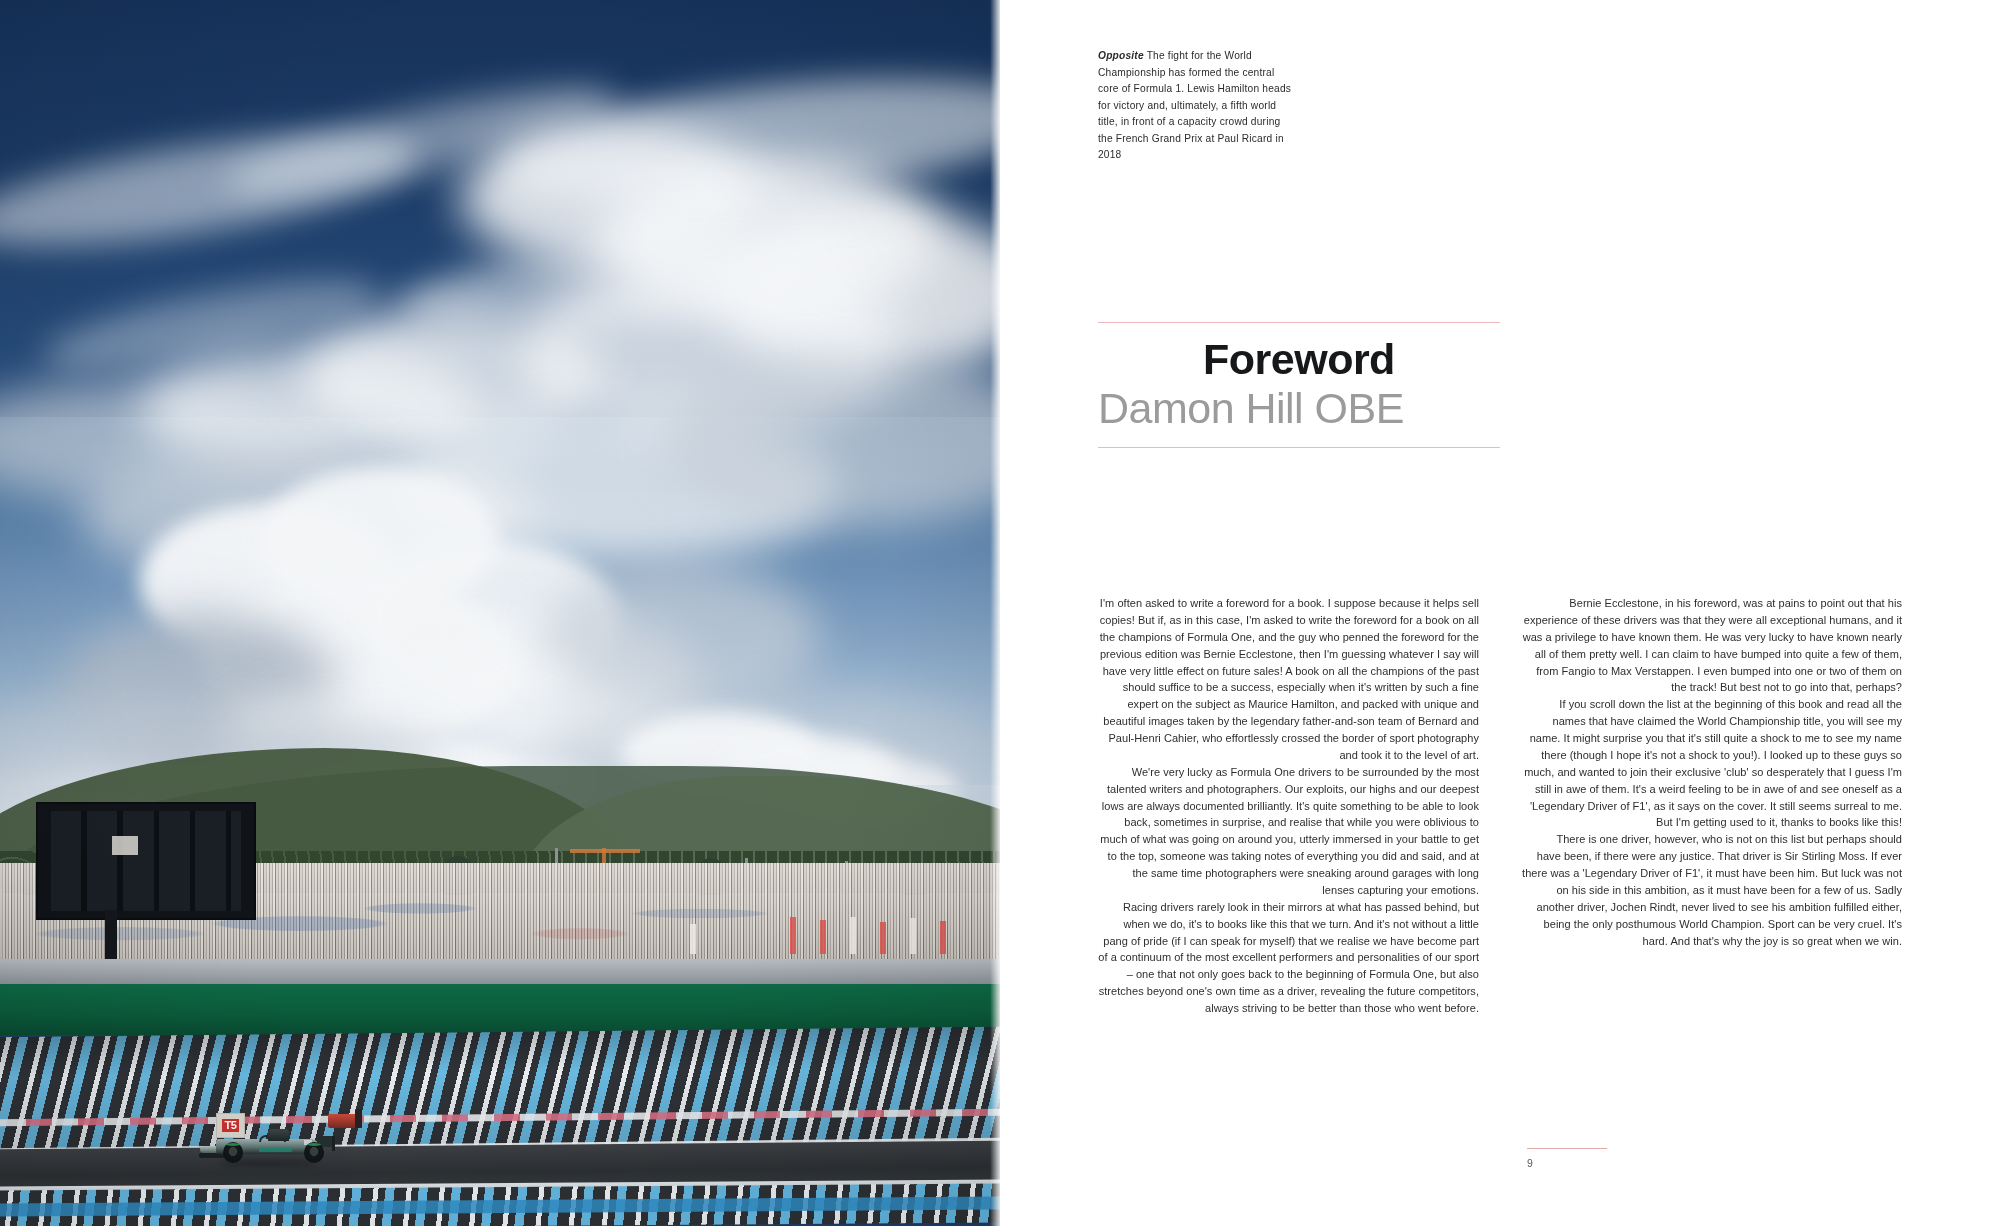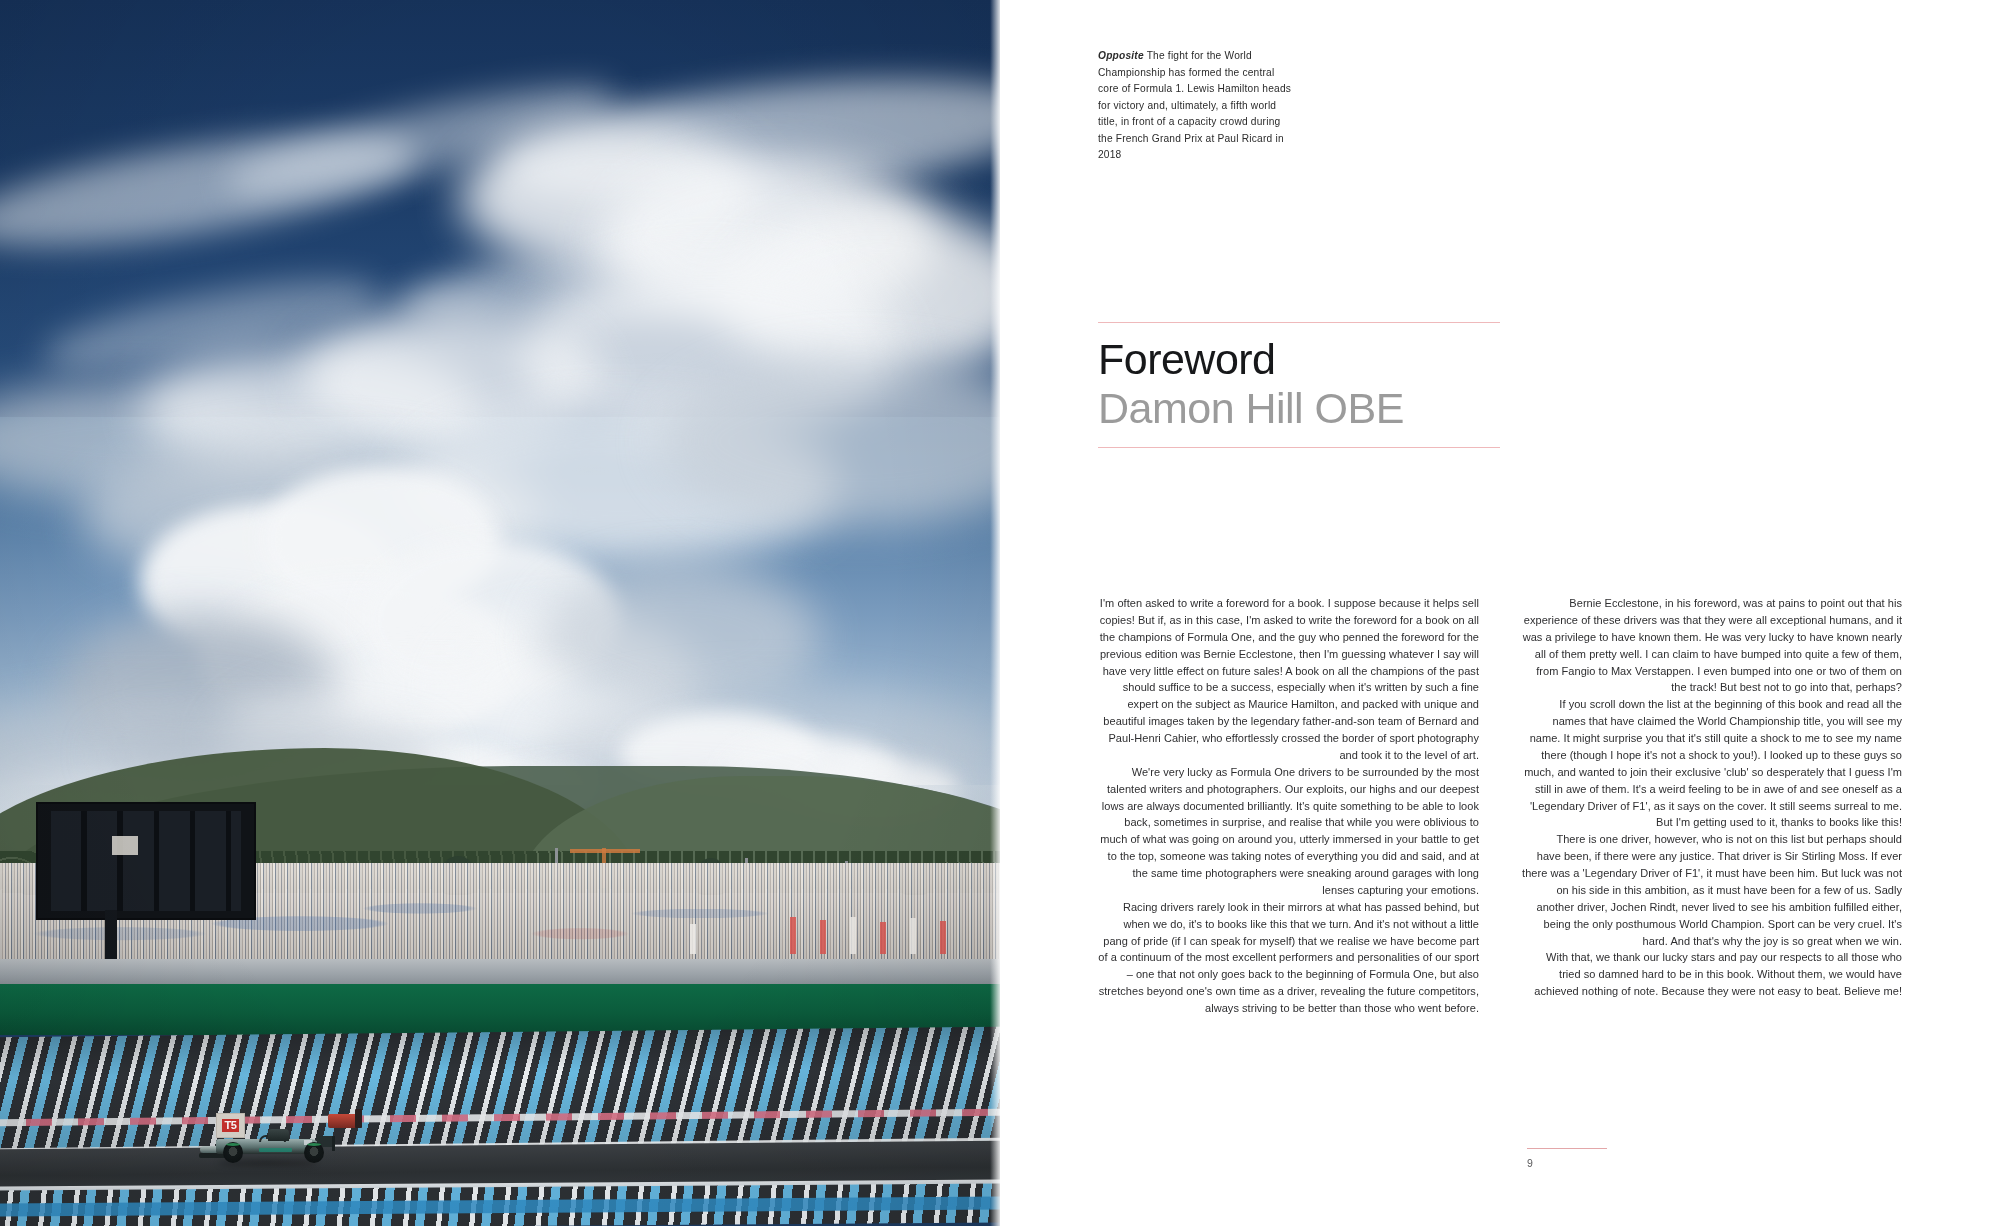--- a/index.html
+++ b/index.html
@@ -359,22 +359,23 @@
     font-size:10.2px; line-height:1.62; color:#2b2b2b;
     letter-spacing:.02em;
   }
   .caption em { font-style:italic; font-weight:700; }
 
   .title-block { position:absolute; left:98px; top:322px; width:402px; }
   .rule { height:1px; background:#efb9bb; width:100%; }
   .rule.top { margin-bottom:14px; }
   .rule.bottom { margin-top:16px; }
   .title-main {
-    font-size:43px; line-height:1.04; color:#17181a; font-weight:400;
+    font-size:43px; line-height:1.04; color:#17181a; font-weight:700;
     letter-spacing:-.012em;
+    text-align:center;
   }
   .title-sub {
     font-size:43px; line-height:1.06; color:#9b9b9b; font-weight:300;
     letter-spacing:-.012em; margin-top:4px;
   }
 
   .columns {
     position:absolute; left:98px; top:595px; width:805px;
     display:flex; gap:42px;
   }
@@ -594,21 +595,20 @@
     <div class="columns">
       <div class="col">
         <p>I'm often asked to write a foreword for a book. I suppose because it helps sell copies! But if, as in this case, I'm asked to write the foreword for a book on all the champions of Formula One, and the guy who penned the foreword for the previous edition was Bernie Ecclestone, then I'm guessing whatever I say will have very little effect on future sales! A book on all the champions of the past should suffice to be a success, especially when it's written by such a fine expert on the subject as Maurice Hamilton, and packed with unique and beautiful images taken by the legendary father-and-son team of Bernard and Paul-Henri Cahier, who effortlessly crossed the border of sport photography and took it to the level of art.</p>
         <p>We're very lucky as Formula One drivers to be surrounded by the most talented writers and photographers. Our exploits, our highs and our deepest lows are always documented brilliantly. It's quite something to be able to look back, sometimes in surprise, and realise that while you were oblivious to much of what was going on around you, utterly immersed in your battle to get to the top, someone was taking notes of everything you did and said, and at the same time photographers were sneaking around garages with long lenses capturing your emotions.</p>
         <p>Racing drivers rarely look in their mirrors at what has passed behind, but when we do, it's to books like this that we turn. And it's not without a little pang of pride (if I can speak for myself) that we realise we have become part of a continuum of the most excellent performers and personalities of our sport – one that not only goes back to the beginning of Formula One, but also stretches beyond one's own time as a driver, revealing the future competitors, always striving to be better than those who went before.</p>
       </div>
       <div class="col">
         <p>Bernie Ecclestone, in his foreword, was at pains to point out that his experience of these drivers was that they were all exceptional humans, and it was a privilege to have known them. He was very lucky to have known nearly all of them pretty well. I can claim to have bumped into quite a few of them, from Fangio to Max Verstappen. I even bumped into one or two of them on the track! But best not to go into that, perhaps?</p>
         <p>If you scroll down the list at the beginning of this book and read all the names that have claimed the World Championship title, you will see my name. It might surprise you that it's still quite a shock to me to see my name there (though I hope it's not a shock to you!). I looked up to these guys so much, and wanted to join their exclusive 'club' so desperately that I guess I'm still in awe of them. It's a weird feeling to be in awe of and see oneself as a 'Legendary Driver of F1', as it says on the cover. It still seems surreal to me. But I'm getting used to it, thanks to books like this!</p>
         <p>There is one driver, however, who is not on this list but perhaps should have been, if there were any justice. That driver is Sir Stirling Moss. If ever there was a 'Legendary Driver of F1', it must have been him. But luck was not on his side in this ambition, as it must have been for a few of us. Sadly another driver, Jochen Rindt, never lived to see his ambition fulfilled either, being the only posthumous World Champion. Sport can be very cruel. It's hard. And that's why the joy is so great when we win.</p>
-        <p>With that, we thank our lucky stars and pay our respects to all those who tried so damned hard to be in this book. Without them, we would have achieved nothing of note. Because they were not easy to beat. Believe me!</p>
       </div>
     </div>
 
     <div class="folio-wrap">
       <div class="folio-rule"></div>
       <div class="folio-num">9</div>
     </div>
 
   </div>
 </div>

